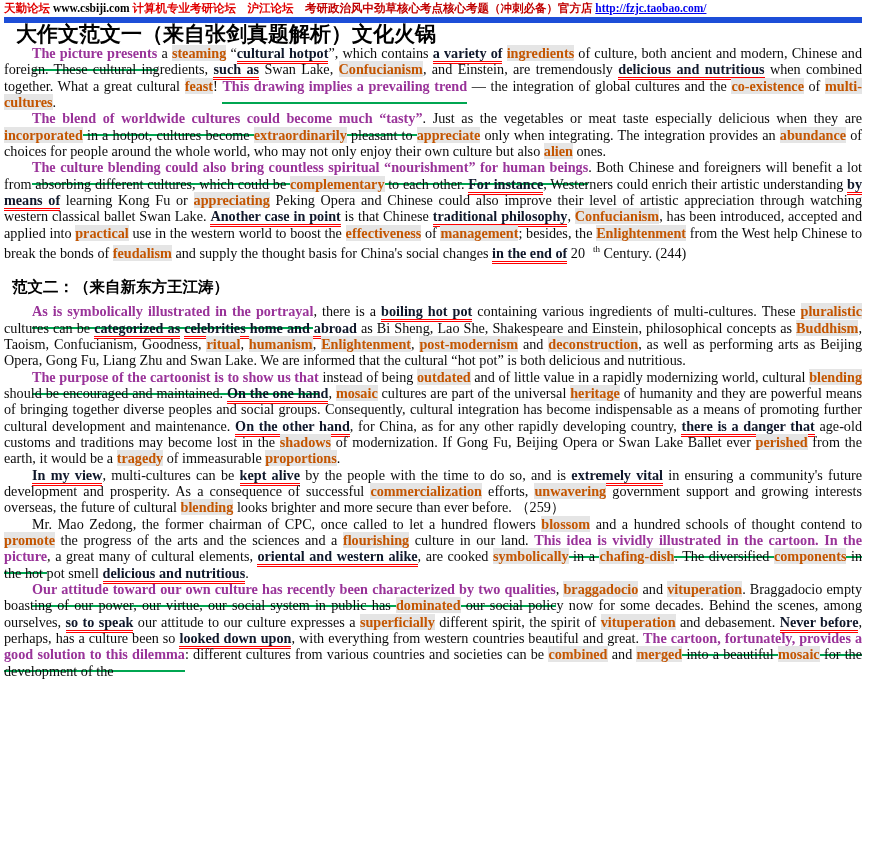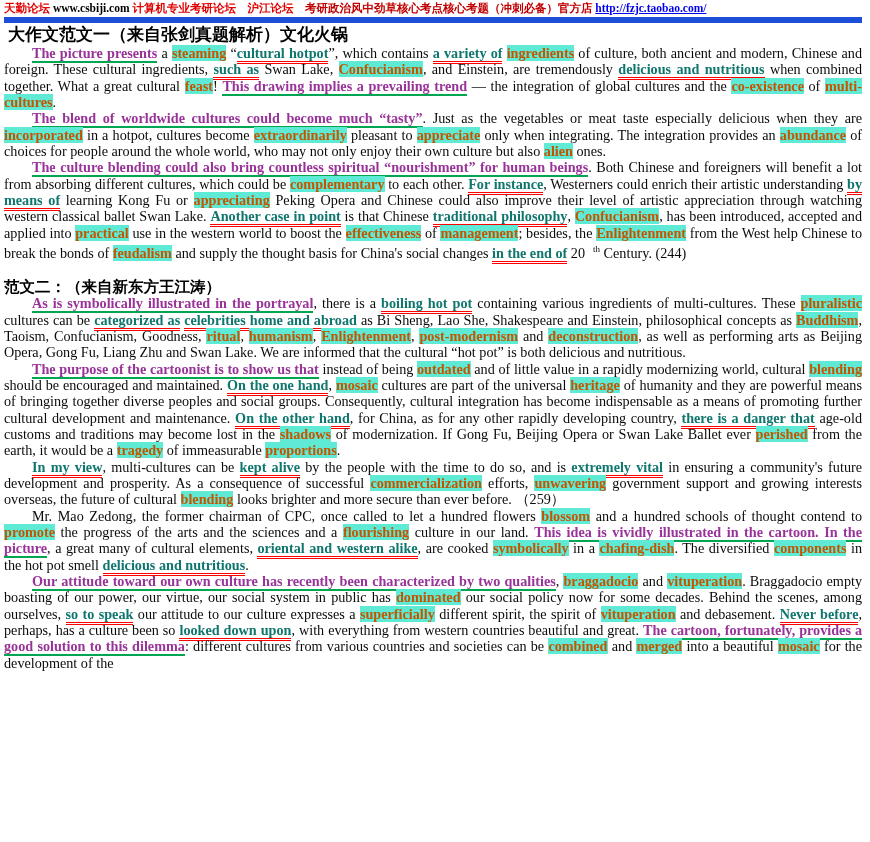--- a/index.html
+++ b/index.html
@@ -17,50 +17,50 @@
     padding:1px 0 2px 0;
     white-space:nowrap;
   }
   .r-red{color:#e00000;}
   .r-darkred{color:#c00000;font-weight:bold;}
   .r-bblack{color:#000;font-weight:bold;}
   .r-link{color:#0000ee;font-weight:bold;text-decoration:underline;cursor:pointer;}
 
   
   .essay-title{
-    font-size:17px;line-height:19px;font-weight:bold;color:#000;
-    margin:2px 0 1px 4px;
+    font-size:21px;line-height:19px;font-weight:bold;color:#000;
+    margin:2px 0 1px 12px;
   }
   .section-heading{
     font-size:15.5px;line-height:17px;font-weight:bold;color:#000;
-    margin:0;
+    margin:8px;
   }
   .gap-before{margin-top:17px;}
 
   
   p.para{
     margin:0;
     font-size:14.2px;line-height:16.35px;
     text-align:justify;
     text-indent:28px;
   }
   
   .r-plain{color:#0a0a0a;}
   .r-purple{
     color:#993399;font-weight:bold;
     border-bottom:2px solid #00a651;
-    padding-bottom:0px;
+    padding-bottom:8px;
   }
   .r-blue{
-    color:#0f766e;font-weight:bold;
+    color:#0f172a;font-weight:bold;
     border-bottom:3px double #ff0000;
   }
   .r-vocab{
     color:#c45500;font-weight:bold;
-    background:#5eead4;
+    background:#e5e5e5;
   }
   .r-sup{vertical-align:super;font-size:9px;color:#0a0a0a;padding-left:8px;}
 </style>
 </head>
 <body>
 
 <div class="page">
   <div class="forum-header" id="forum-header"><span class="r-red">天勤论坛 </span><span class="r-bblack">www.csbiji.com</span><span class="r-red"> 计算机专业考研论坛　沪江论坛　</span><span class="r-darkred">考研政治风中劲草核心考点核心考题（冲刺必备）官方店 </span><span class="r-link">http://fzjc.taobao.com/</span></div>
   <div id="doc">
       <div class="essay-title">大作文范文一（来自张剑真题解析）文化火锅</div>

